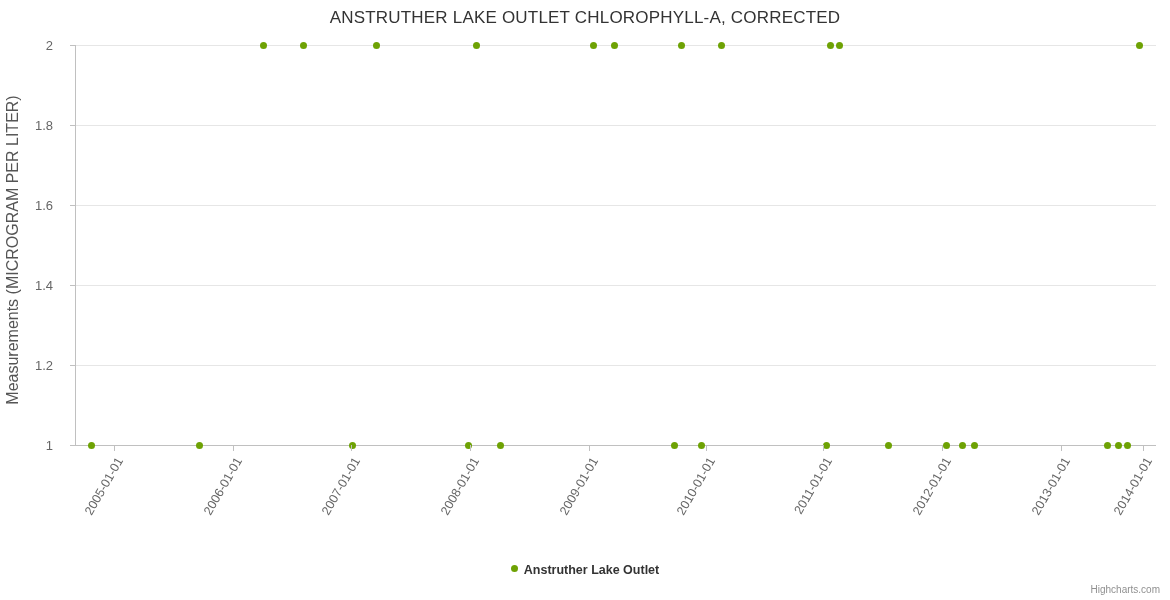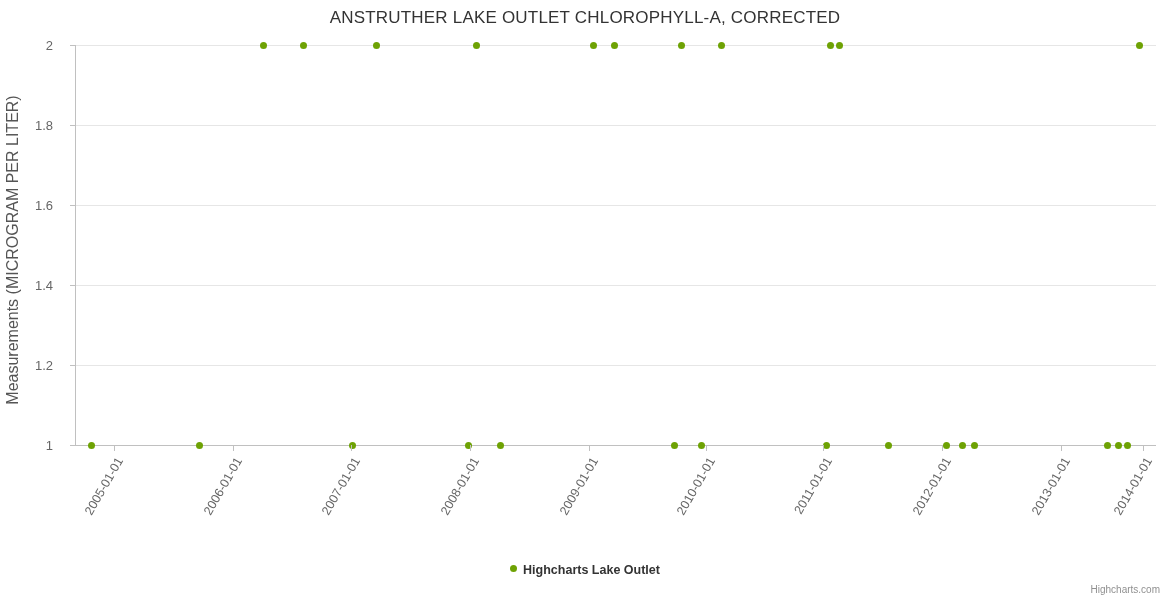--- a/index.html
+++ b/index.html
@@ -217,17 +217,17 @@
         <div class="x-tick" style="left: 866.16px;"></div>
         <div class="x-label" style="left: 766.16px; width: 100px;">2012-01-01</div>
         <div class="x-tick" style="left: 984.96px;"></div>
         <div class="x-label" style="left: 884.96px; width: 100px;">2013-01-01</div>
         <div class="x-tick" style="left: 1067.04px;"></div>
         <div class="x-label" style="left: 967.04px; width: 100px;">2014-01-01</div>
       </div>
   </div>
 
   <div id="legend">
-    <span class="legend-marker"></span><span class="legend-label">Highcharts Lake Outlet</span>
+    <span class="legend-marker"></span><span class="legend-label">Anstruther Lake Outlet</span>
   </div>
 
   <div id="credits">Highcharts.com</div>
 </div>
 
 </body></html>

